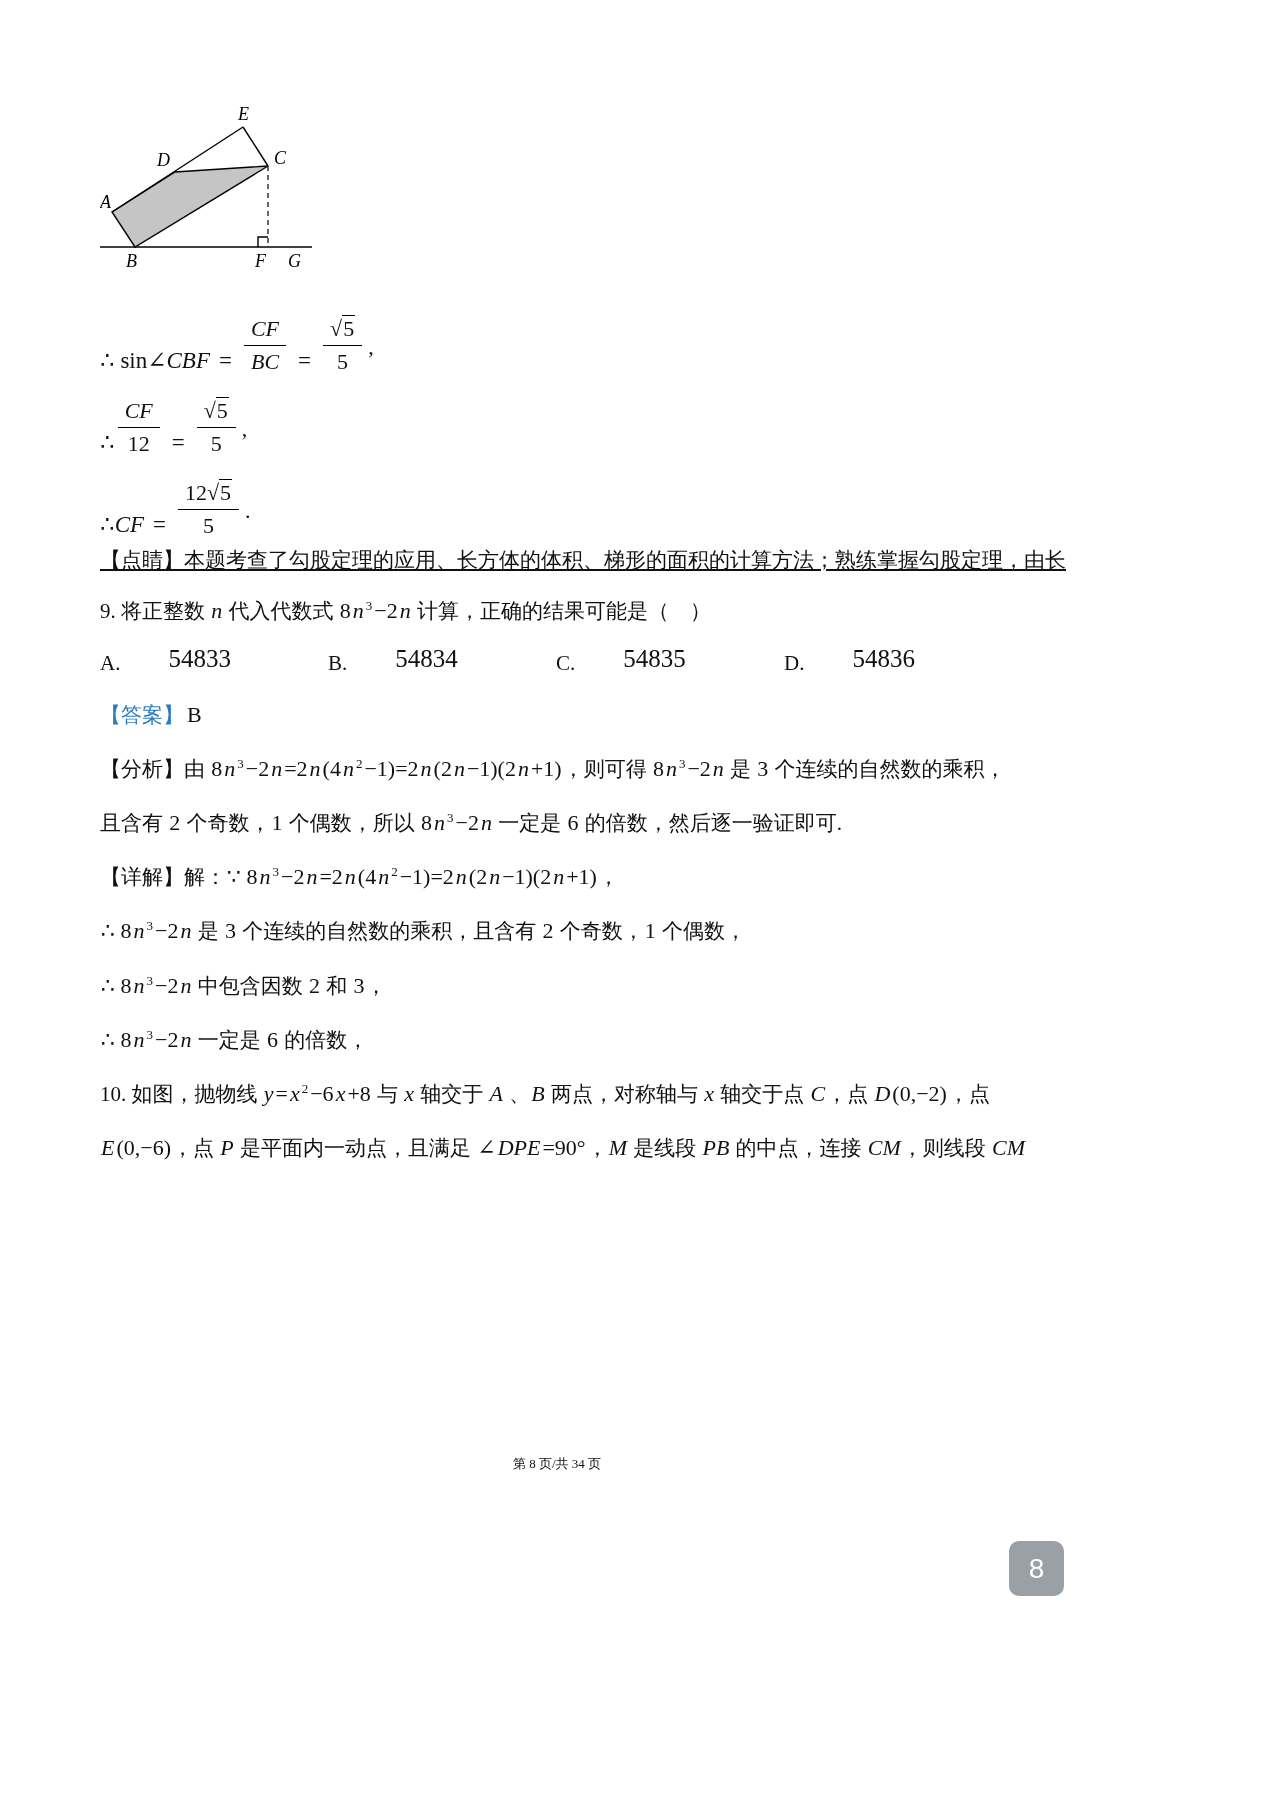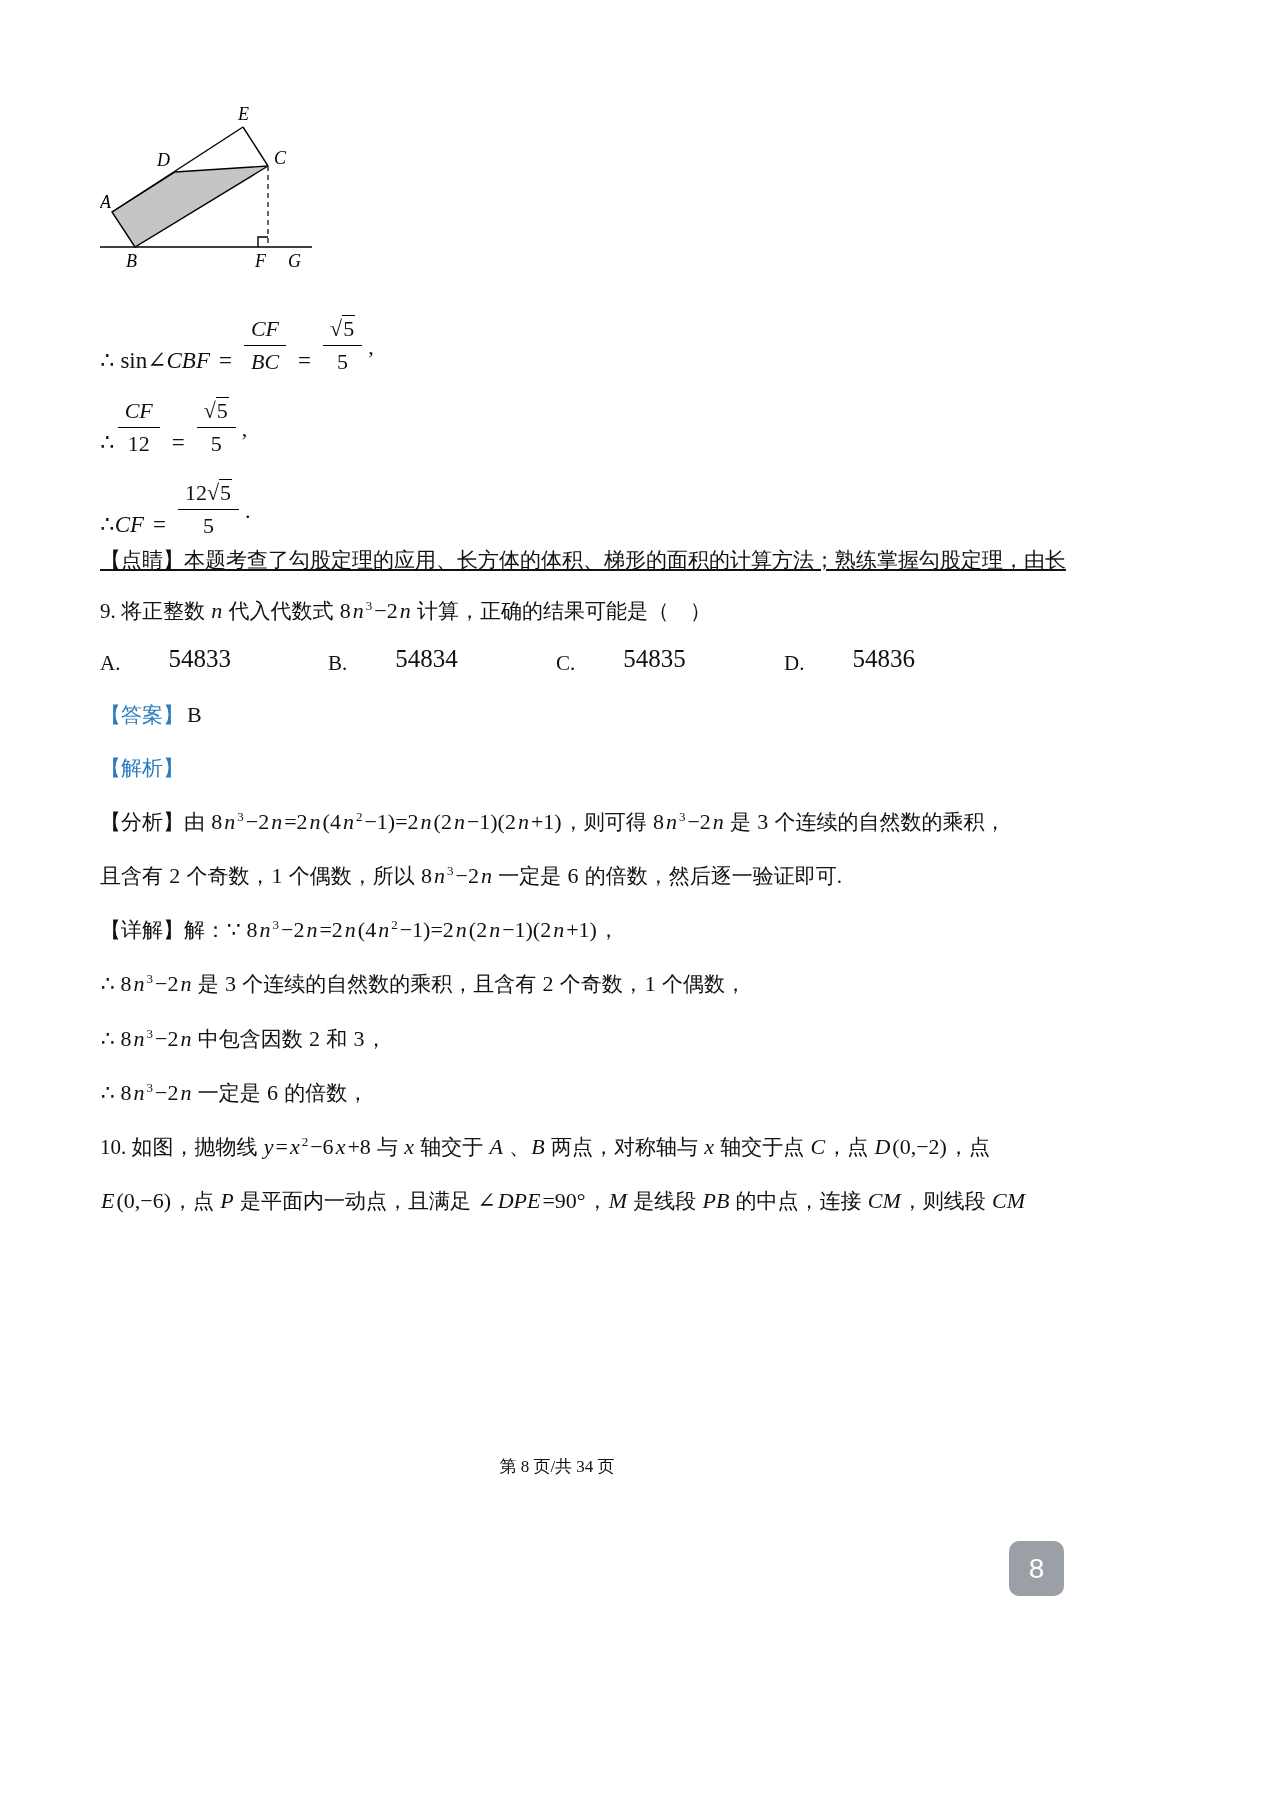--- a/index.html
+++ b/index.html
@@ -36,21 +36,21 @@
   sup.supseg { font-size:13px; padding:0 1px; font-style:normal; }
 
   .options { display:flex; margin-bottom:22px; align-items:baseline; }
   .option { width:228px; display:flex; align-items:baseline; gap:12px; }
   .opt-label { font-size:21px; }
   .opt-value { font-size:25px; position:relative; top:-3px;margin-left:36px; }
 
   .blue { color:var(--accent_blue,#2b7cbf);margin-top:6px; }
   .ans-val { font-size:22px; padding-left:3px; }
 
-  .footer { position:absolute; top:1455px; left:557px; transform:translateX(-50%); font-size:17px; white-space:nowrap; }
+  .footer { position:absolute; top:1455px; left:557px; transform:translateX(-50%); font-size:13px; white-space:nowrap; }
   .badge { position:absolute; top:1541px; right:216px; width:55px; height:55px;
            background:var(--badge_bg,#9aa0a6); border-radius:10px; color:#fff;
            display:flex; align-items:center; justify-content:center;
            font-family:"Liberation Sans","DejaVu Sans",sans-serif; font-size:28px; }
 </style>
 </head>
 <body>
 
 <div class="page">
 
@@ -133,23 +133,20 @@
     <div class="option">
       <span class="opt-label">D.</span>
       <span class="opt-value">54836</span>
     </div>
   </div>
 
   <div class="line">
     <span class="blue">【答案】</span><span class="ans-val">B</span>
   </div>
 
-  <div class="line">
-    <span class="blue">【解析】</span>
-  </div>
 
   <div class="line"><span class="tseg">【分析】由 </span><span class="nseg">8</span><span class="vseg">n</span><sup class="supseg">3</sup><span class="nseg">−2</span><span class="vseg">n</span><span class="nseg">=2</span><span class="vseg">n</span><span class="nseg">(4</span><span class="vseg">n</span><sup class="supseg">2</sup><span class="nseg">−1)=2</span><span class="vseg">n</span><span class="nseg">(2</span><span class="vseg">n</span><span class="nseg">−1)(2</span><span class="vseg">n</span><span class="nseg">+1)</span><span class="tseg">，则可得 </span><span class="nseg">8</span><span class="vseg">n</span><sup class="supseg">3</sup><span class="nseg">−2</span><span class="vseg">n</span><span class="tseg"> 是 </span><span class="nseg">3</span><span class="tseg"> 个连续的自然数的乘积，</span></div>
   <div class="line"><span class="tseg">且含有 </span><span class="nseg">2</span><span class="tseg"> 个奇数，</span><span class="nseg">1</span><span class="tseg"> 个偶数，所以 </span><span class="nseg">8</span><span class="vseg">n</span><sup class="supseg">3</sup><span class="nseg">−2</span><span class="vseg">n</span><span class="tseg"> 一定是 </span><span class="nseg">6</span><span class="tseg"> 的倍数，然后逐一验证即可.</span></div>
   <div class="line"><span class="tseg">【详解】解：</span><span class="nseg">∵ 8</span><span class="vseg">n</span><sup class="supseg">3</sup><span class="nseg">−2</span><span class="vseg">n</span><span class="nseg">=2</span><span class="vseg">n</span><span class="nseg">(4</span><span class="vseg">n</span><sup class="supseg">2</sup><span class="nseg">−1)=2</span><span class="vseg">n</span><span class="nseg">(2</span><span class="vseg">n</span><span class="nseg">−1)(2</span><span class="vseg">n</span><span class="nseg">+1)</span><span class="tseg">，</span></div>
   <div class="line"><span class="nseg">∴ 8</span><span class="vseg">n</span><sup class="supseg">3</sup><span class="nseg">−2</span><span class="vseg">n</span><span class="tseg"> 是 </span><span class="nseg">3</span><span class="tseg"> 个连续的自然数的乘积，且含有 </span><span class="nseg">2</span><span class="tseg"> 个奇数，</span><span class="nseg">1</span><span class="tseg"> 个偶数，</span></div>
   <div class="line"><span class="nseg">∴ 8</span><span class="vseg">n</span><sup class="supseg">3</sup><span class="nseg">−2</span><span class="vseg">n</span><span class="tseg"> 中包含因数 </span><span class="nseg">2</span><span class="tseg"> 和 </span><span class="nseg">3</span><span class="tseg">，</span></div>
   <div class="line"><span class="nseg">∴ 8</span><span class="vseg">n</span><sup class="supseg">3</sup><span class="nseg">−2</span><span class="vseg">n</span><span class="tseg"> 一定是 </span><span class="nseg">6</span><span class="tseg"> 的倍数，</span></div>
 
   <div class="line"><span class="tseg">10. 如图，抛物线 </span><span class="vseg">y</span><span class="nseg">=</span><span class="vseg">x</span><sup class="supseg">2</sup><span class="nseg">−6</span><span class="vseg">x</span><span class="nseg">+8</span><span class="tseg"> 与 </span><span class="vseg">x</span><span class="tseg"> 轴交于 </span><span class="vseg">A</span><span class="tseg"> 、</span><span class="vseg">B</span><span class="tseg"> 两点，对称轴与 </span><span class="vseg">x</span><span class="tseg"> 轴交于点 </span><span class="vseg">C</span><span class="tseg">，点 </span><span class="vseg">D</span><span class="nseg">(0,−2)</span><span class="tseg">，点</span></div>
   <div class="line"><span class="vseg">E</span><span class="nseg">(0,−6)</span><span class="tseg">，点 </span><span class="vseg">P</span><span class="tseg"> 是平面内一动点，且满足 </span><span class="nseg">∠</span><span class="vseg">DPE</span><span class="nseg">=90°</span><span class="tseg">，</span><span class="vseg">M</span><span class="tseg"> 是线段 </span><span class="vseg">PB</span><span class="tseg"> 的中点，连接 </span><span class="vseg">CM</span><span class="tseg">，则线段 </span><span class="vseg">CM</span></div>

